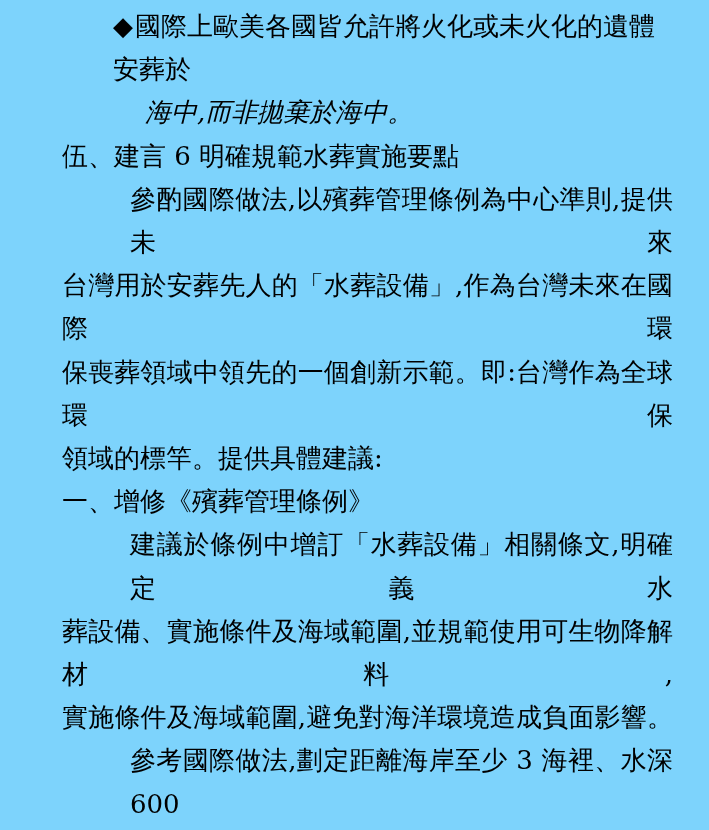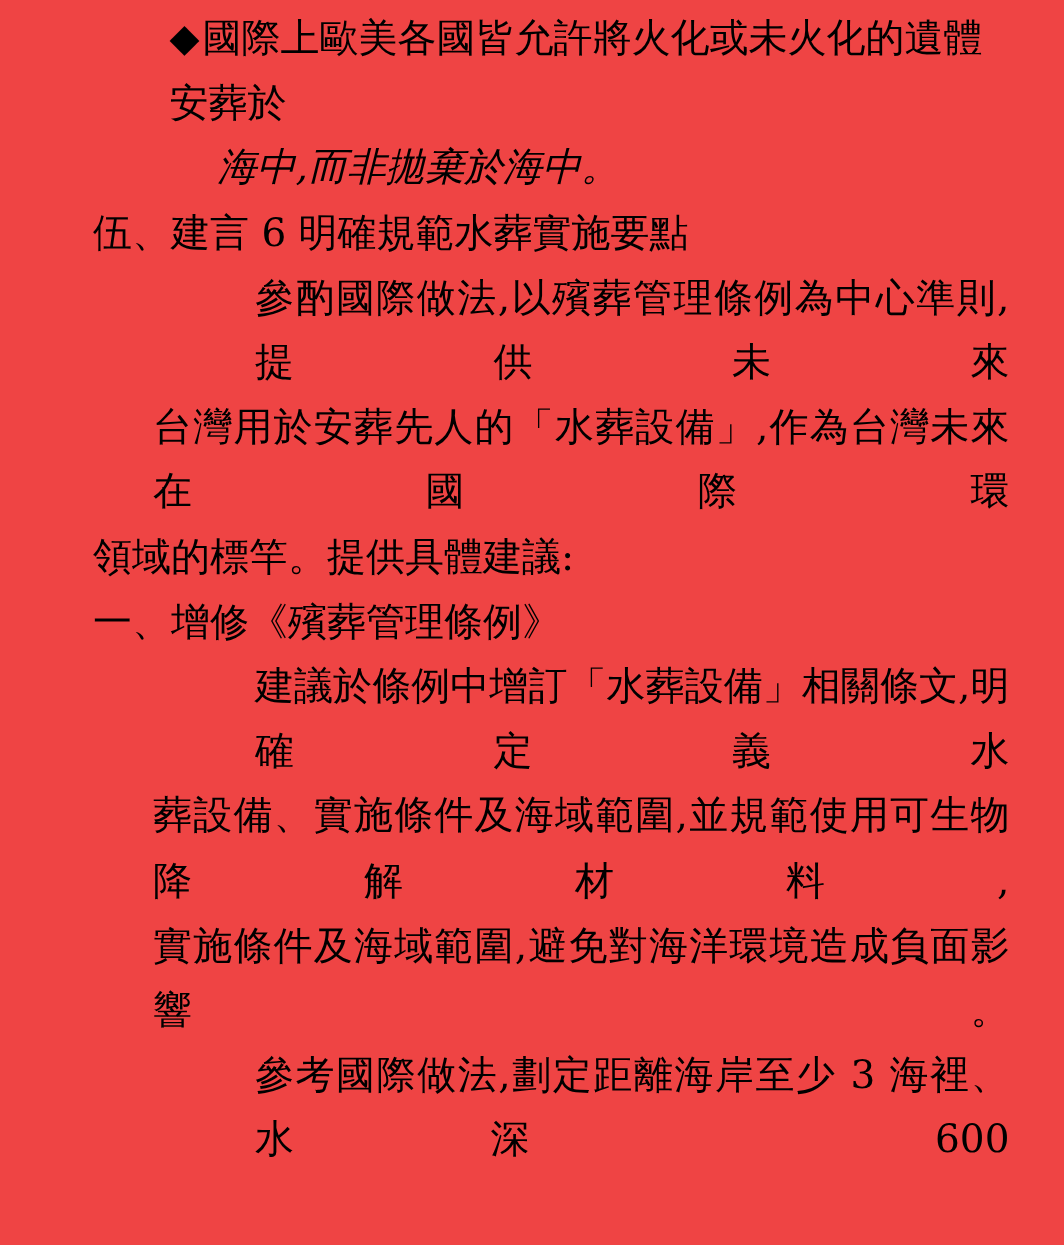--- a/index.html
+++ b/index.html
@@ -5,41 +5,40 @@
   html, body {
     margin: 0;
     padding: 0;
     background: #ffffff;
   }
   .page {
     position: relative;
     box-sizing: border-box;
     width: 709px;
     height: 830px;
-    background: #ef4444;
+    background: #7dd3fc;
     color: #000000;
     padding: 5px 36px 0 62px;
     font-family: "DejaVu Serif", "Liberation Serif", serif;
     font-size: 26px;
     line-height: 43.2px;
     overflow: hidden;
   }
   .line {
     min-height: 43.2px;
   }
   
   .indent { padding-left: 68px; }
   
   .bullet-line { padding-left: 51px; }
   .bullet-cont { padding-left: 83px; font-style: italic; }
   
   .fill {
     text-align: justify;
     text-align-last: justify;
-    margin-left: 40px;
   }
   .bullet {
     display: inline-block;
     margin-right: 2px;
   }
   .caret {
     display: inline-block;
     width: 2px;
     height: 30px;
     background: #000000;
@@ -53,20 +52,21 @@
 <div class="page">
 
   <div class="line bullet-line"><span class="bullet">◆</span><span>國際上歐美各國皆允許將火化或未火化的遺體安葬於</span></div>
 
   <div class="line bullet-cont">海中,而非拋棄於海中。</div>
 
   <div class="line">伍、建言 6 明確規範水葬實施要點</div>
 
   <div class="line indent fill">參酌國際做法,以殯葬管理條例為中心準則,提供未來</div>
   <div class="line fill">台灣用於安葬先人的「水葬設備」,作為台灣未來在國際環</div>
+  <div class="line fill">保喪葬領域中領先的一個創新示範。即:台灣作為全球環保</div>
   <div class="line">領域的標竿。提供具體建議:</div>
 
   <div class="line">一、增修《殯葬管理條例》</div>
 
   <div class="line indent fill">建議於條例中增訂「水葬設備」相關條文,明確定義水</div>
   <div class="line fill">葬設備、實施條件及海域範圍,並規範使用可生物降解材料,</div>
   <div class="line fill">實施條件及海域範圍,避免對海洋環境造成負面影響。</div>
 
 
   <div class="line indent fill">參考國際做法,劃定距離海岸至少 3 海裡、水深 600</div>

